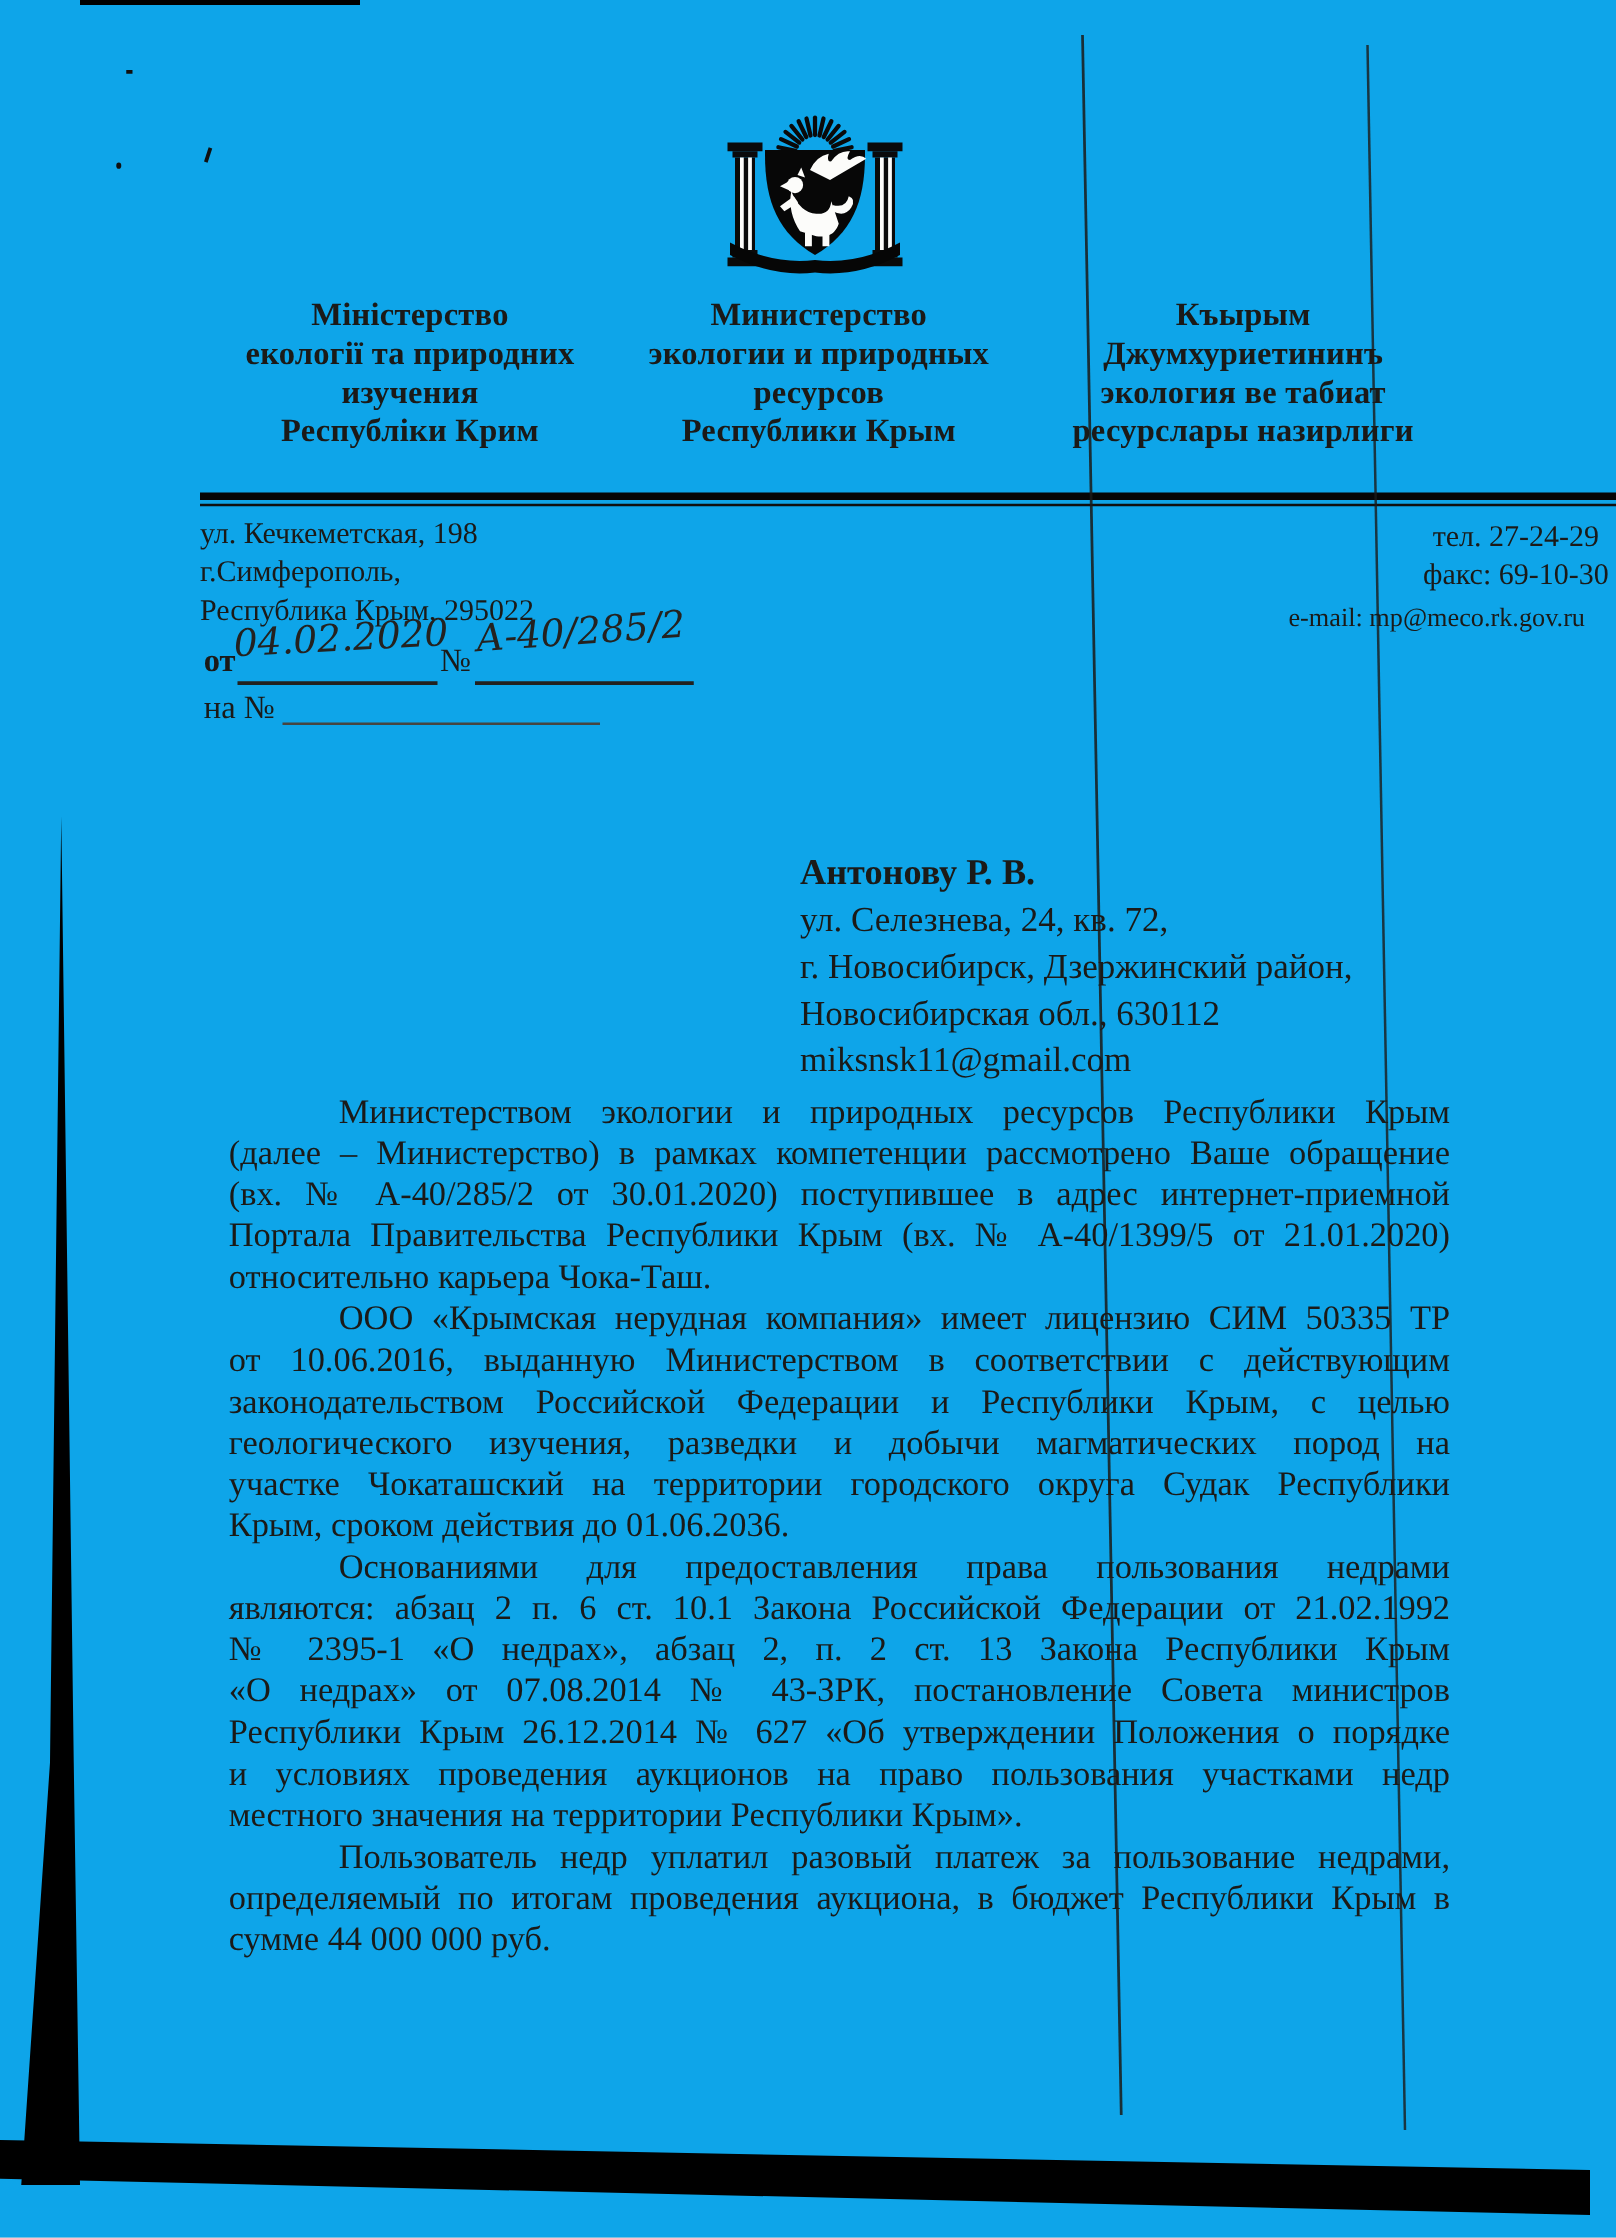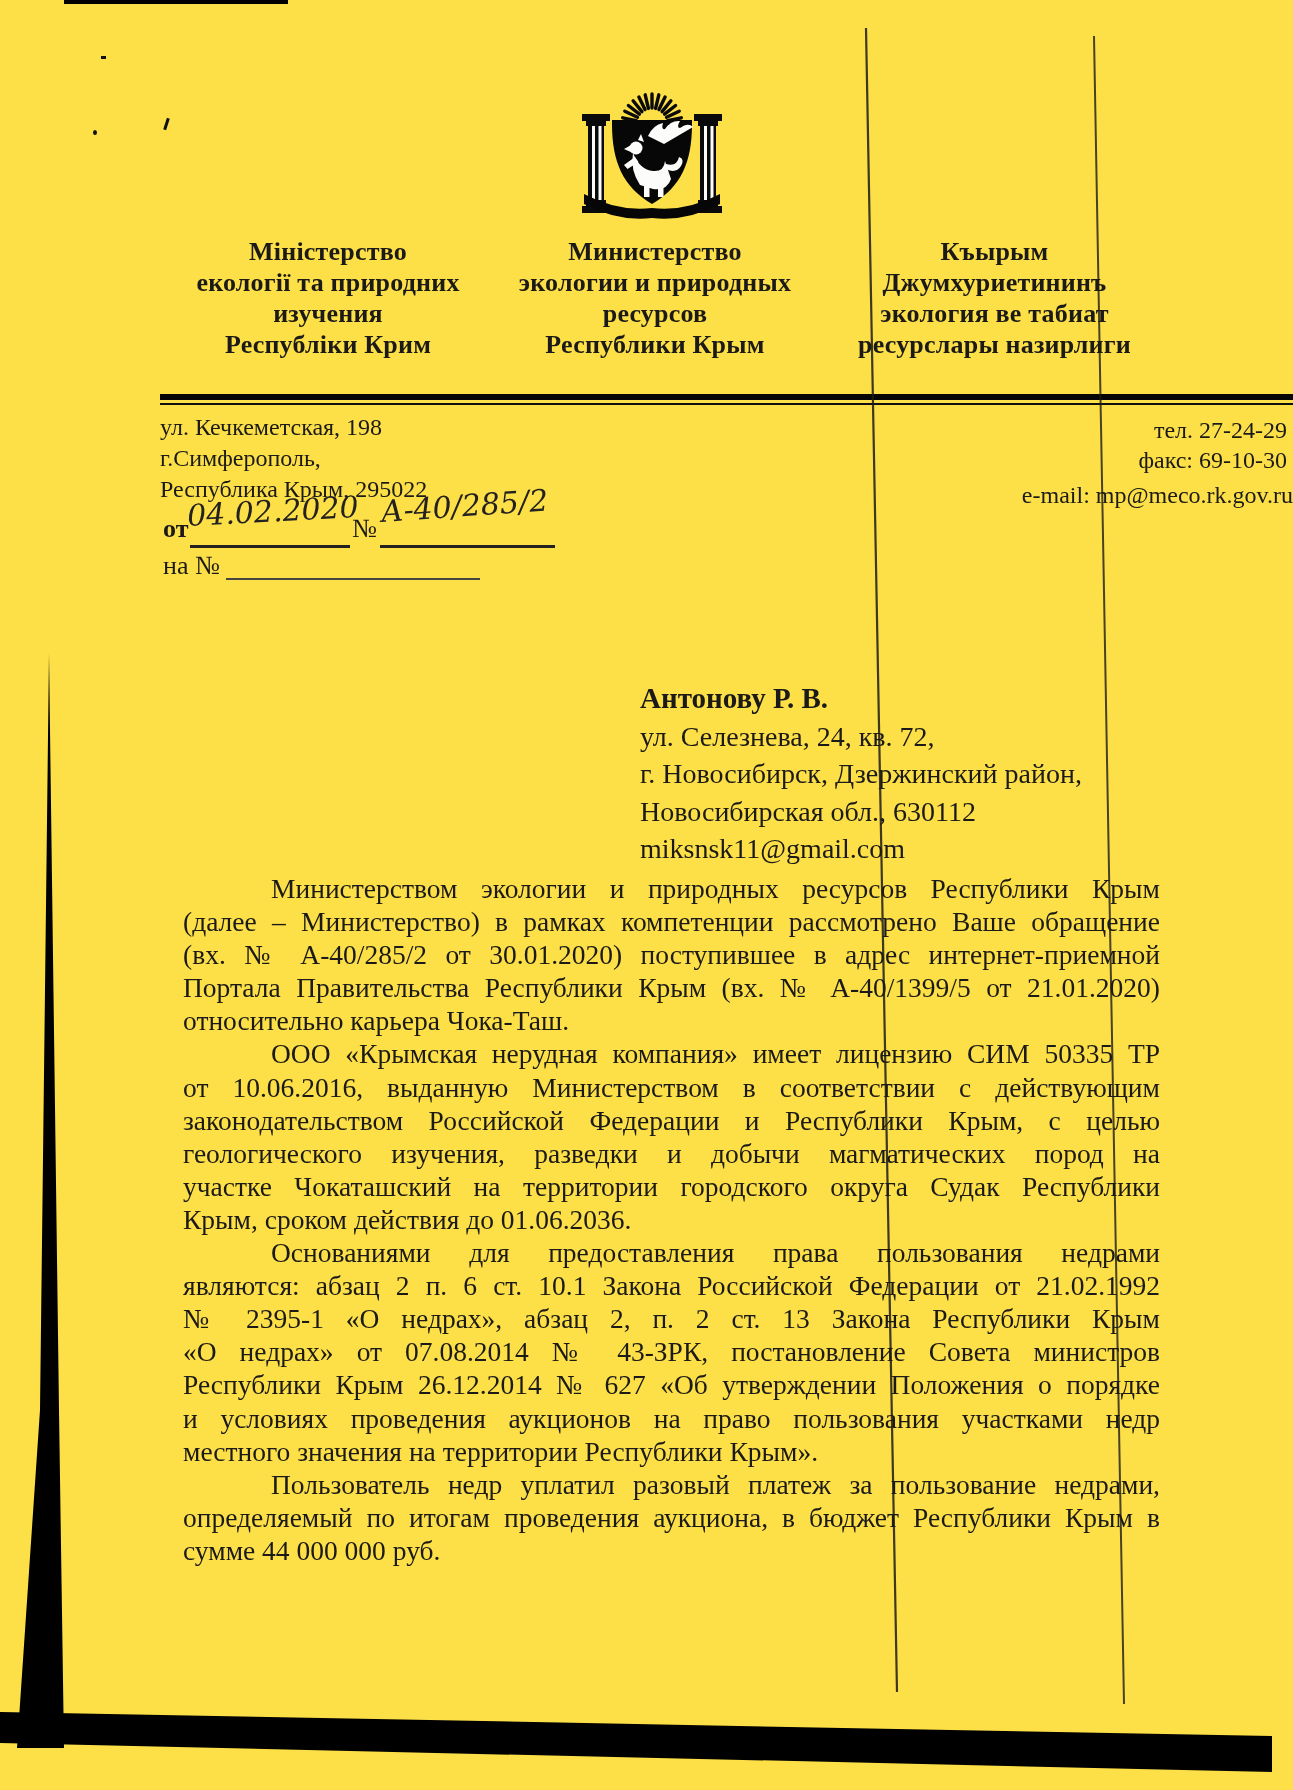--- a/index.html
+++ b/index.html
@@ -1,32 +1,32 @@
 <!DOCTYPE html>
 <html><head>
 <meta charset="utf-8">
 <style>
   html,body{margin:0;padding:0;background:#d8d8d8;}
   .page{
     position:relative;width:1293px;height:1790px;margin:0 auto;
-    background:#fde047;overflow:hidden;
+    background:#0ea5e9;overflow:hidden;
     font-family:"Liberation Serif",serif;color:#1b1a18;
   }
   
   .lh-col{position:absolute;top:236px;text-align:center;font-weight:bold;
           font-size:26px;line-height:31px;letter-spacing:.2px;}
   .lh-left{left:158px;width:340px;}
   .lh-center{left:500px;width:310px;}
   .lh-right{left:822px;width:345px;}
   .divider{position:absolute;left:160px;right:0;top:394px;height:3px;
            border-top:6px solid #060606;border-bottom:2px solid #101010;}
   .sender-addr{position:absolute;left:160px;top:412px;font-size:24px;line-height:31px;}
-  .sender-contact{position:absolute;right:6px;top:415px;text-align:right;
+  .sender-contact{position:absolute;right:6px;top:415px;text-align:center;
                   font-size:24px;line-height:30px;}
-  .sender-email{position:absolute;right:0;top:482px;font-size:24px;}
+  .sender-email{position:absolute;right:25px;top:482px;font-size:21px;}
   
   .ref-label{position:absolute;font-size:26px;}
   .u-line{position:absolute;border-bottom:3px solid #22211f;}
   .u-line.thin{border-bottom:2px solid #474540;}
   .handwriting{position:absolute;font-family:"DejaVu Serif",serif;font-style:italic;
                font-size:30px;letter-spacing:0px;transform:rotate(-3deg);
                transform-origin:left bottom;white-space:nowrap;color:#242220;}
   
   .recipient{position:absolute;left:640px;top:660px;font-size:28px;line-height:37.5px;}
   .recipient .name{font-weight:bold;font-size:29px;margin-top:20px;}

